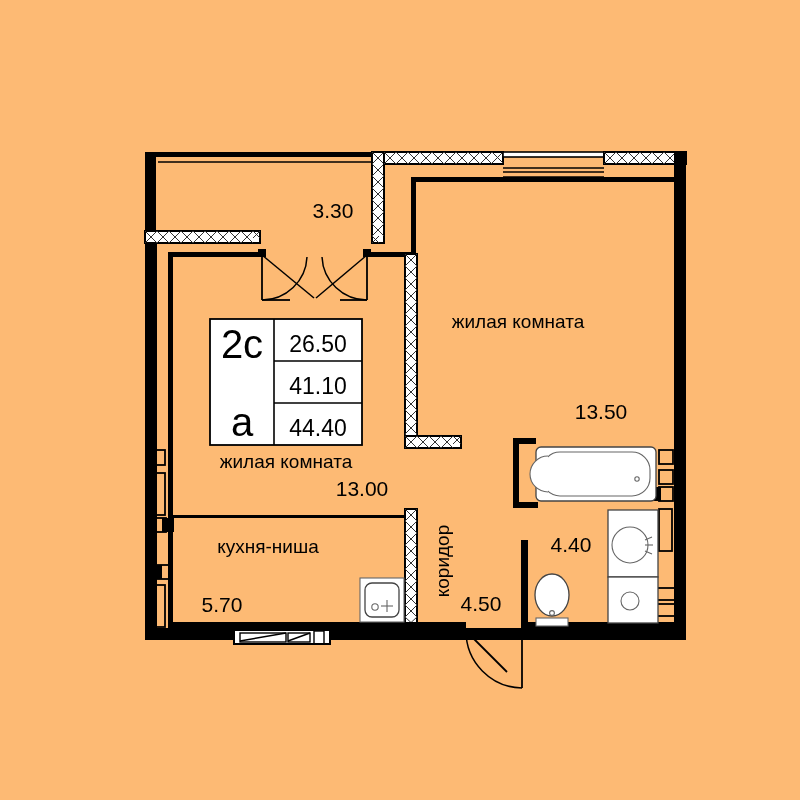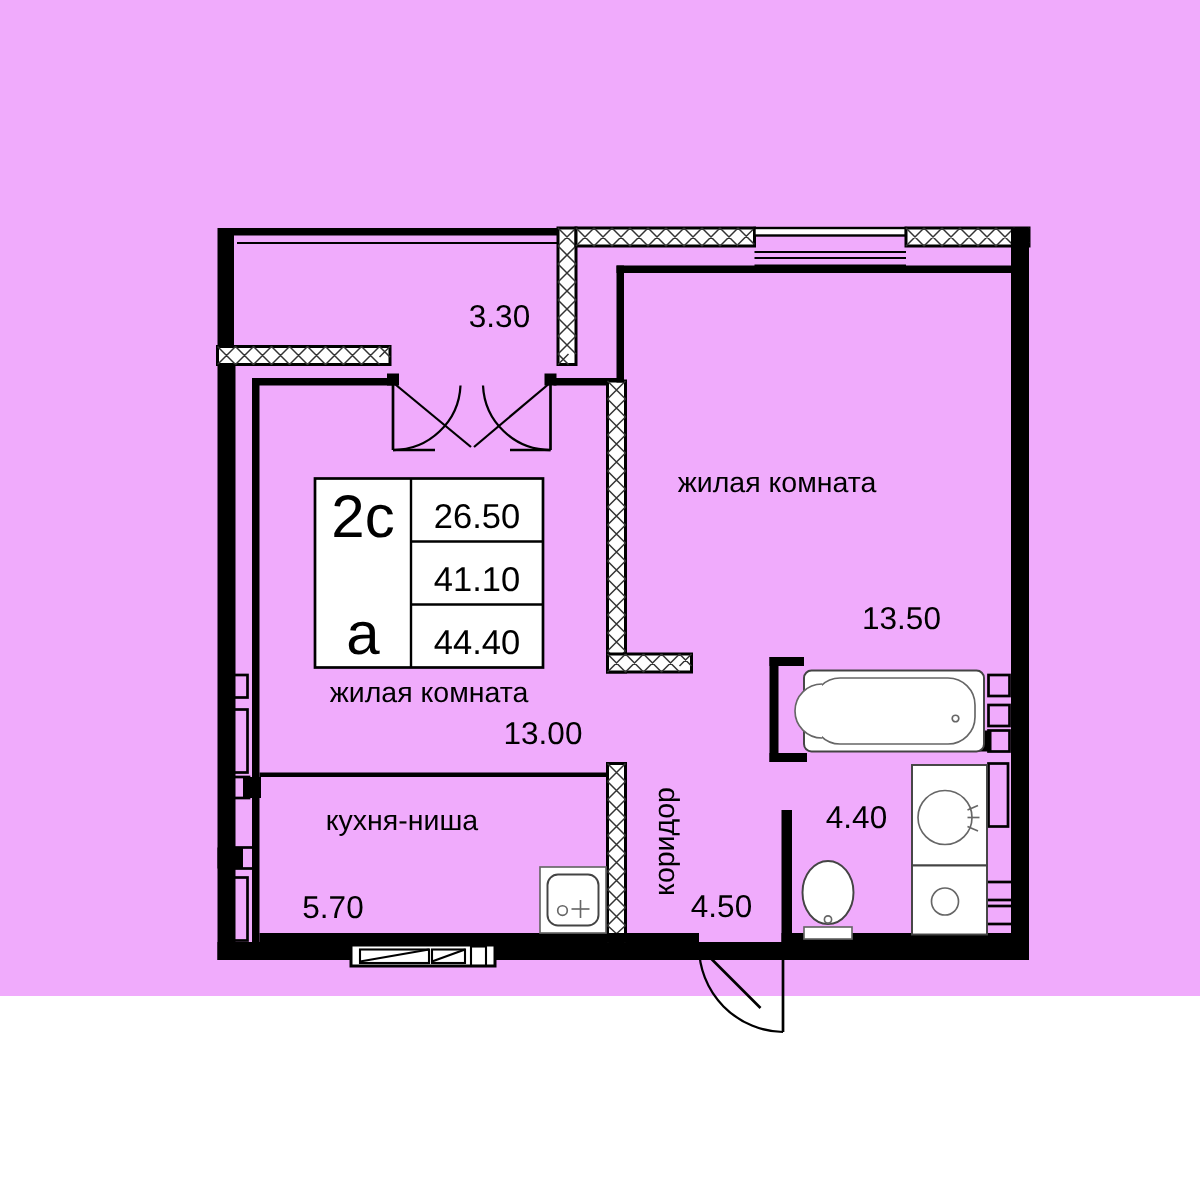--- a/index.html
+++ b/index.html
@@ -10,22 +10,22 @@
   }
   body {
     width: 800px;
     height: 800px;
     font-family: "Liberation Sans", sans-serif;
     overflow: hidden;
   }
   #plan-root {
     position: relative;
     width: 800px;
-    height: 664px;
-    background: #f0abfc;
+    height: 800px;
+    background: #fdba74;
   }
   svg#floorplan {
     position: absolute;
     left: 0;
     top: 0;
     width: 800px;
     height: 800px;
     display: block;
   }
   .wall-fill { fill: #000000; }

